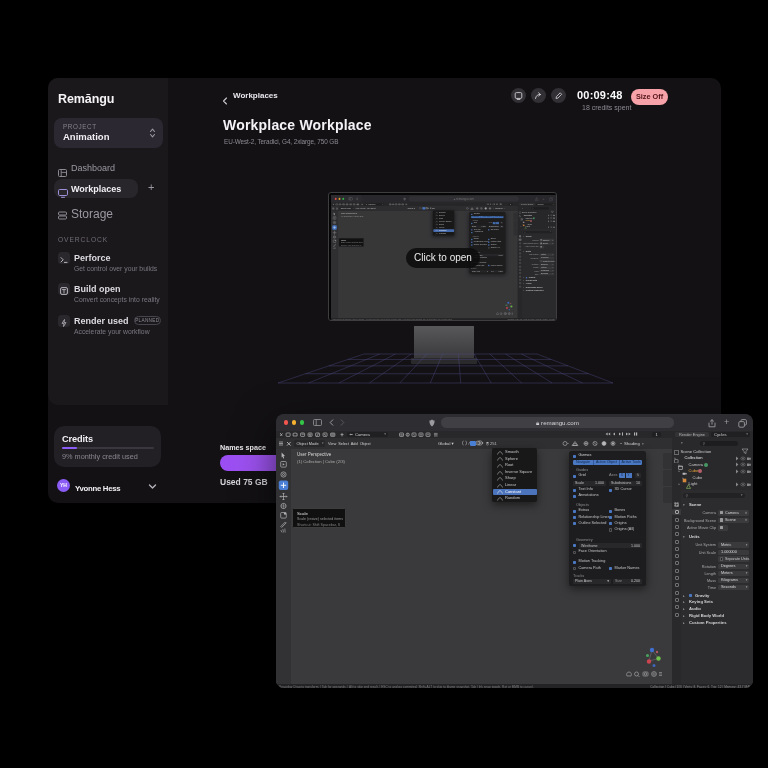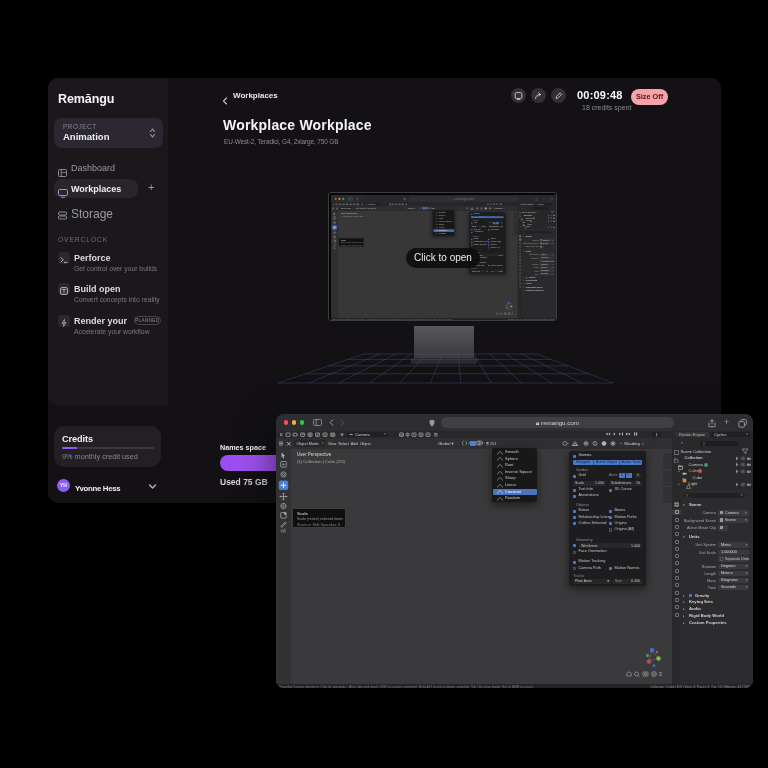--- a/index.html
+++ b/index.html
@@ -61,21 +61,21 @@
     <div class="abs" style="left:26px; top:186.5px; font-size:6.8px; color:#7b7781;">Get control over your builds</div>
     <div class="abs" style="left:10px; top:205px; width:12px; height:12px; background:#2b282d; border-radius:3.5px;"><svg width="12" height="12" viewBox="0 0 12 12">
           <rect x="2.6" y="2.6" width="6.8" height="6.8" rx="1.4" stroke="#b6b3bb" fill="none"></rect>
           <path d="M4.4 4.6 H7.6 M6 4.6 V8" stroke="#b6b3bb" stroke-width="0.9" fill="none" stroke-linecap="round"></path>
         </svg></div>
     <div class="abs" style="left:26px; top:206px; font-size:9px; font-weight:700; color:#dddbe1;">Build open</div>
     <div class="abs" style="left:26px; top:217.5px; font-size:6.8px; color:#7b7781;">Convert concepts into reality</div>
     <div class="abs" style="left:10px; top:237px; width:12px; height:12px; background:#2b282d; border-radius:3.5px;"><svg width="12" height="12" viewBox="0 0 12 12">
           <path d="M6.5 2.5 L4 6.4 H6 L5.5 9.5 L8 5.6 H6Z" stroke="#b6b3bb" stroke-width="0.8" fill="none" stroke-linejoin="round"></path>
         </svg></div>
-    <div class="abs" style="left:26px; top:238px; font-size:9px; font-weight:700; color:#dddbe1;">Render your</div>
+    <div class="abs" style="left:26px; top:238px; font-size:9px; font-weight:700; color:#dddbe1;">Render used</div>
     <div class="abs" style="left:86px; top:238px; width:26.5px; height:8.5px; border:1px solid #47444d; border-radius:5px; font-size:4.7px; letter-spacing:.3px; color:#8d8a93; text-align:center; line-height:7px;">PLANNED</div>
     <div class="abs" style="left:26px; top:249.5px; font-size:6.8px; color:#7b7781;">Accelerate your workflow</div>
 
     <div class="abs" style="left:6px; top:348px; width:107px; height:41px; background:#221f25; border-radius:10px;">
       <div class="abs" style="left:8px; top:7.5px; font-size:9.2px; font-weight:700; color:#f2f0f4; letter-spacing:-0.1px;">Credits</div>
       <div class="abs" style="left:8px; top:20.5px; width:92px; height:2.6px; background:#3a3740; border-radius:2px;">
           <div class="abs" style="left:0; top:0; width:15px; height:2.6px; background:#8b5cf6; border-radius:2px;"></div>
         </div>
       <div class="abs" style="left:8px; top:26px; font-size:7.3px; color:#8a8790;">9% monthly credit used</div>
     </div>

